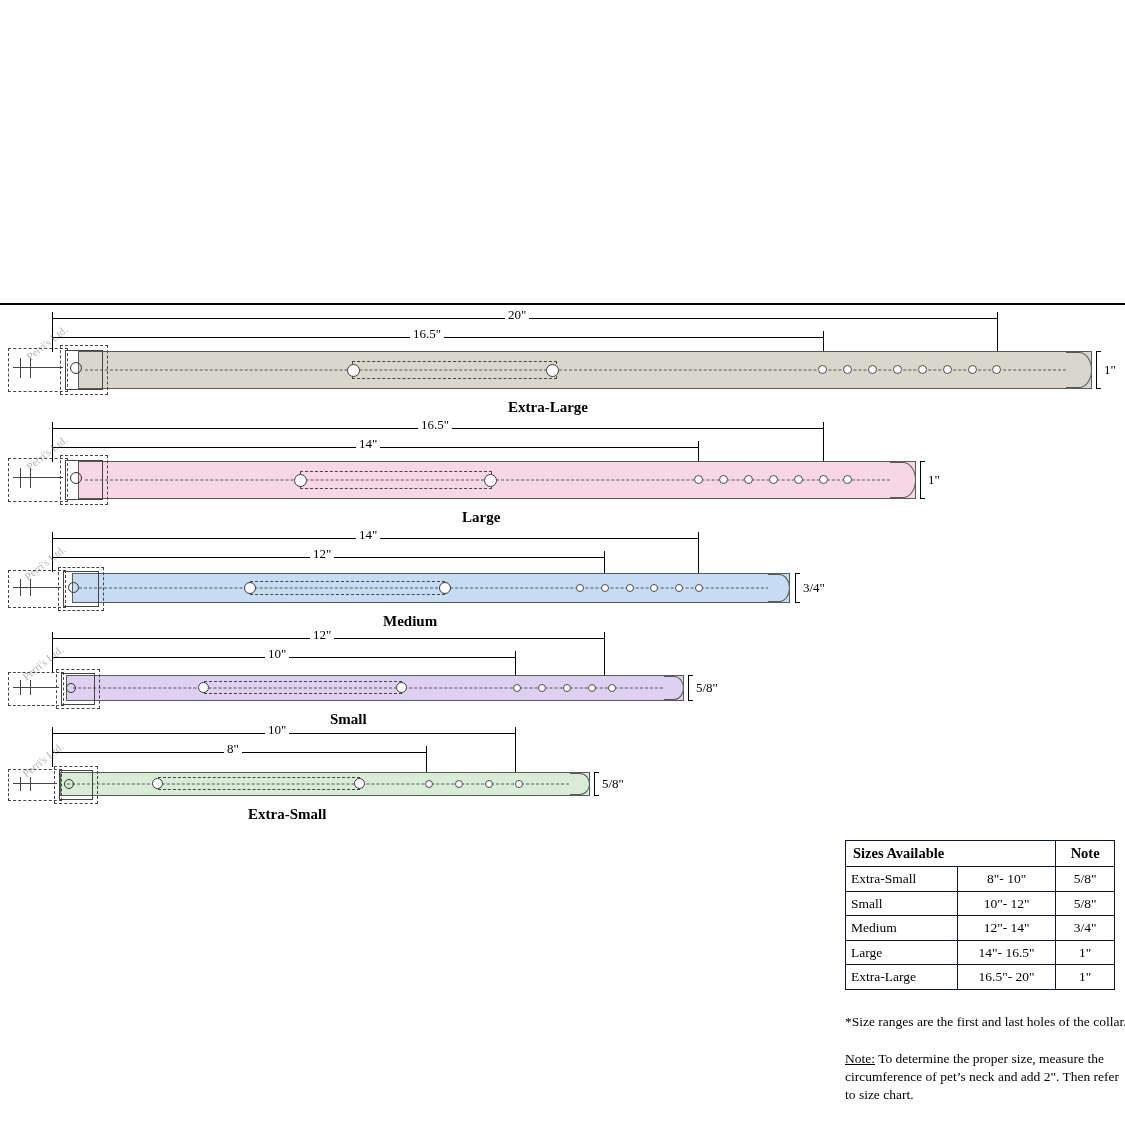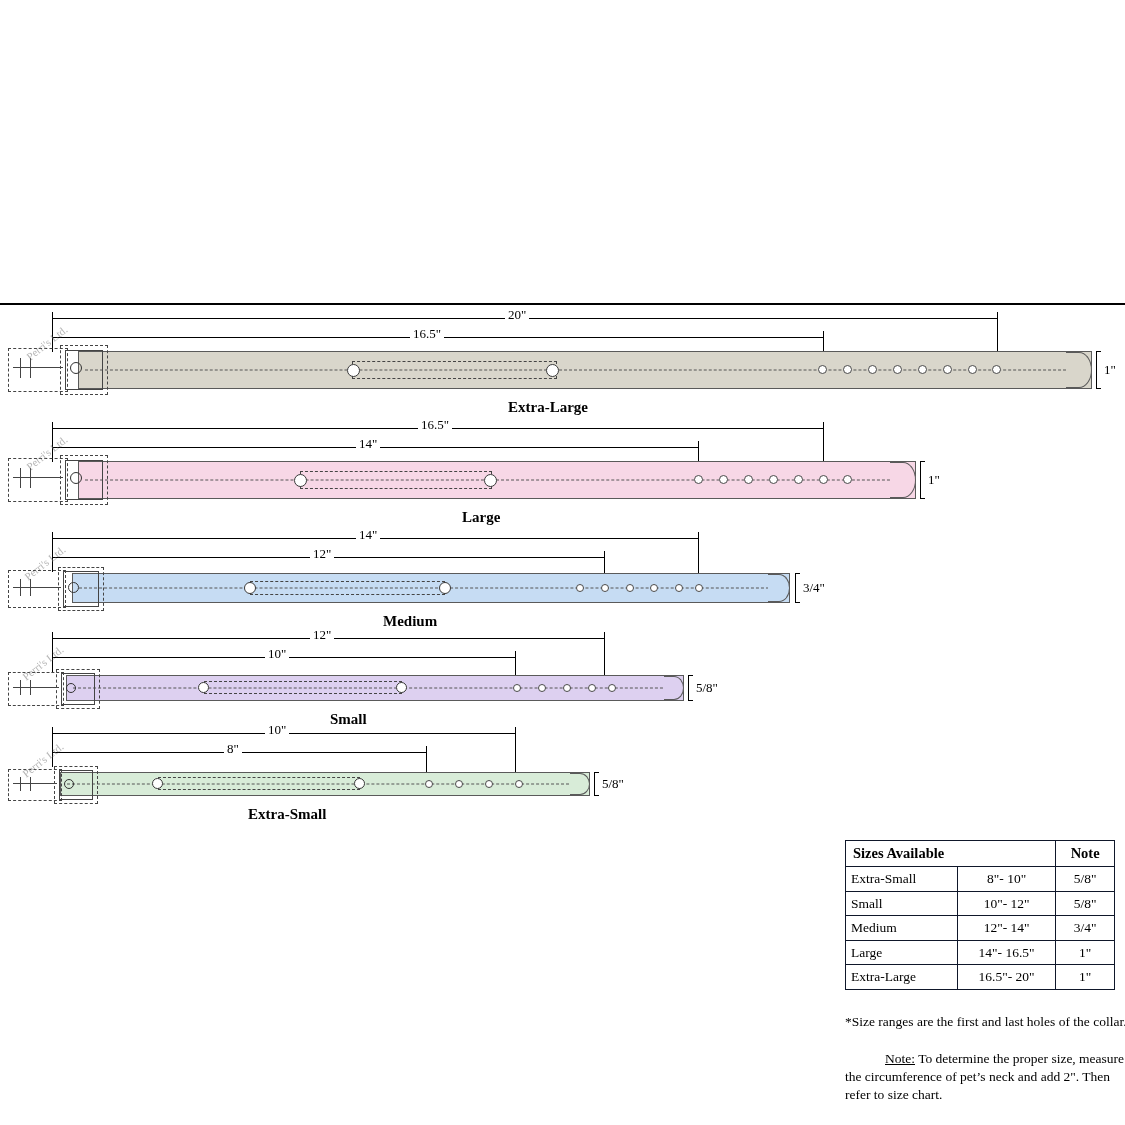--- a/index.html
+++ b/index.html
@@ -216,21 +216,21 @@
 
   .note {
     position: absolute;
     font-family: "Liberation Serif", serif;
     font-size: 13.5px;
     color: #000;
     line-height: 1.35;
   }
   #size-note { left: 845px; top: 708px; width: 290px; }
   #measure-note { left: 845px; top: 745px; width: 282px; }
-  #measure-note .u { text-decoration: underline; margin-left: 40px; }
+  #measure-note .u { text-decoration: underline; }
 </style>
 </head>
 <body>
 
 <div id="stage">
 
   <div class="rule" id="rule-top"></div>
   <div class="rule" id="rule-bottom"></div>
 
   <div id="diagram">

